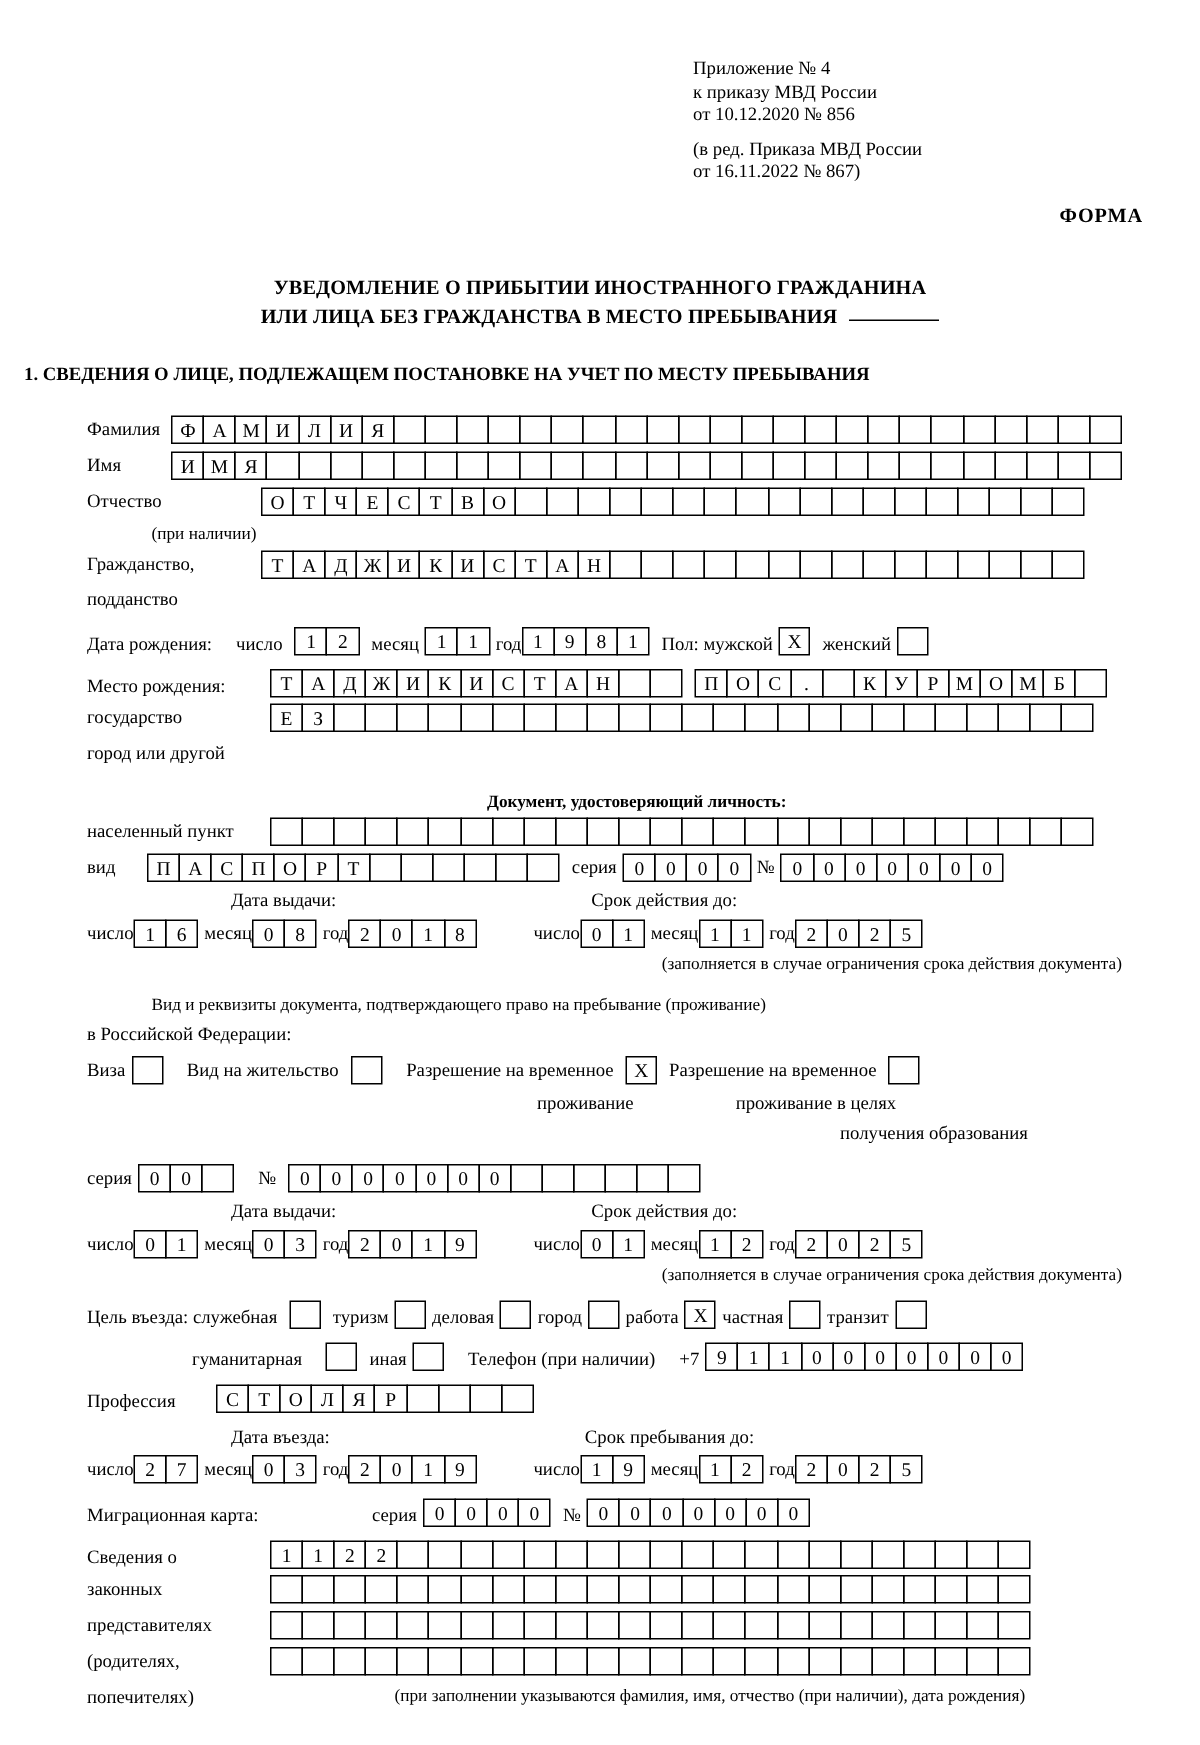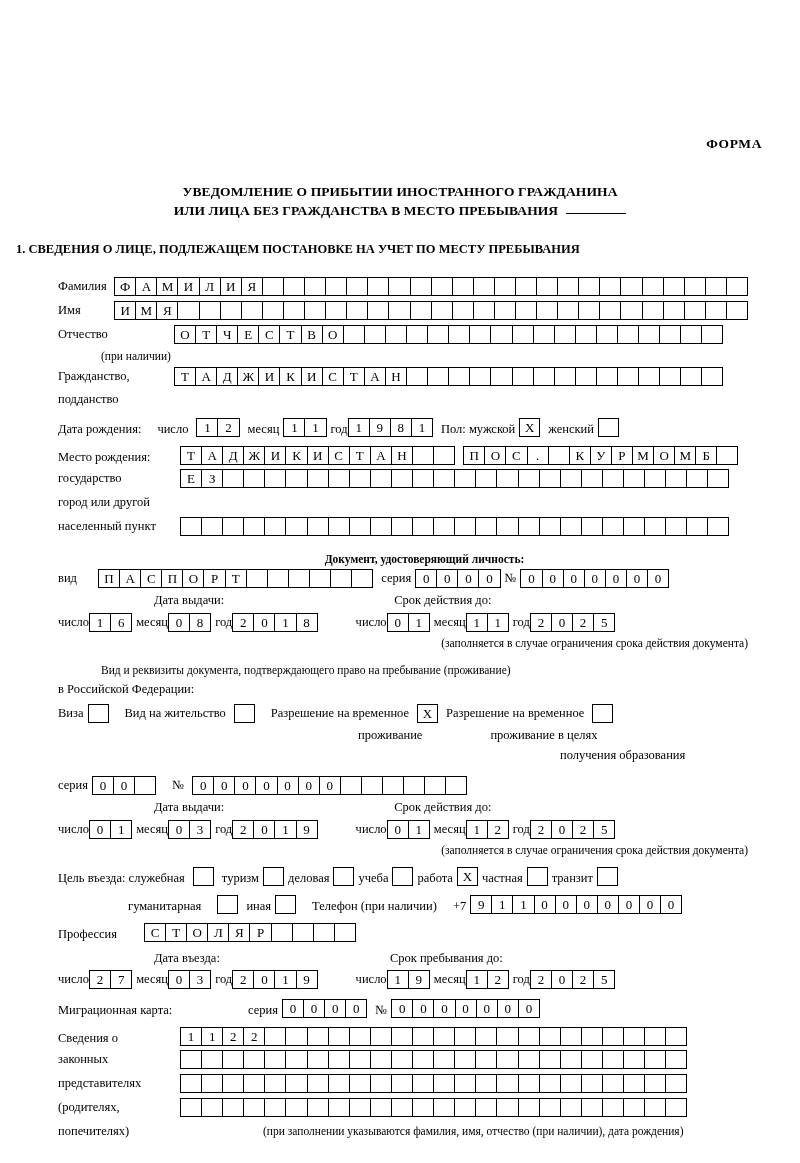--- a/index.html
+++ b/index.html
@@ -110,20 +110,28 @@
   .bold { font-weight: bold; }
   .mt6 { margin-top: 6px; align-items: flex-end; }
   .mt10 { margin-top: 10px; }
   .sub { font-size: 12.5px; }
 </style>
 </head>
 <body>
 
 <div class="page">
 
+  <div class="hdr">
+    <div>Приложение № 4</div>
+    <div>к приказу МВД России</div>
+    <div>от 10.12.2020 № 856</div>
+    <div class="gap"></div>
+    <div>(в ред. Приказа МВД России</div>
+    <div>от 16.11.2022 № 867)</div>
+  </div>
 
   <div class="forma">ФОРМА</div>
 
   <div class="title">
     <div>УВЕДОМЛЕНИЕ О ПРИБЫТИИ ИНОСТРАННОГО ГРАЖДАНИНА</div>
     <div><span>ИЛИ ЛИЦА БЕЗ ГРАЖДАНСТВА В МЕСТО ПРЕБЫВАНИЯ</span><span class="sp8"></span><span class="ul"></span></div>
   </div>
 
   <div class="section1">1. СВЕДЕНИЯ О ЛИЦЕ, ПОДЛЕЖАЩЕМ ПОСТАНОВКЕ НА УЧЕТ ПО МЕСТУ ПРЕБЫВАНИЯ</div>
 
@@ -367,20 +375,24 @@
           <span class="cell"></span>
           <span class="cell"></span>
           <span class="cell"></span>
           <span class="cell"></span>
           <span class="cell"></span>
         </span>
     </div>
     <div class="row">
       <span class="lbl" style="width:122px">город или другой</span>
     </div>
+    <div class="row mt6" style="justify-content:center">
+      <span class="lbl bold small">Документ, удостоверяющий личность:</span>
+    </div>
+
     <div class="row">
       <span class="lbl" style="width:122px">населенный пункт</span>
       <span class="cells" id="cells-birth-city-3">
           <span class="cell"></span>
           <span class="cell"></span>
           <span class="cell"></span>
           <span class="cell"></span>
           <span class="cell"></span>
           <span class="cell"></span>
           <span class="cell"></span>
@@ -397,24 +409,20 @@
           <span class="cell"></span>
           <span class="cell"></span>
           <span class="cell"></span>
           <span class="cell"></span>
           <span class="cell"></span>
           <span class="cell"></span>
           <span class="cell"></span>
           <span class="cell"></span>
           <span class="cell"></span>
         </span>
-    </div>
-
-    <div class="row mt6" style="justify-content:center">
-      <span class="lbl bold small">Документ, удостоверяющий личность:</span>
     </div>
     <div class="row">
       <span class="lbl" style="width:40px">вид</span>
       <span class="cells" id="cells-doc-kind">
           <span class="cell">П</span>
           <span class="cell">А</span>
           <span class="cell">С</span>
           <span class="cell">П</span>
           <span class="cell">О</span>
           <span class="cell">Р</span>
@@ -625,21 +633,21 @@
       <span class="box" id="box-official"></span>
       <span class="sp8"></span>
       <span class="lbl">туризм</span>
       <span class="sp4"></span>
       <span class="box" id="box-tourism"></span>
       <span class="sp4"></span>
       <span class="lbl">деловая</span>
       <span class="sp4"></span>
       <span class="box" id="box-business"></span>
       <span class="sp4"></span>
-      <span class="lbl">учеба</span>
+      <span class="lbl">город</span>
       <span class="sp4"></span>
       <span class="box" id="box-study"></span>
       <span class="sp4"></span>
       <span class="lbl">работа</span>
       <span class="sp4"></span>
       <span class="box" id="box-work">Х</span>
       <span class="sp4"></span>
       <span class="lbl">частная</span>
       <span class="sp4"></span>
       <span class="box" id="box-private"></span>

